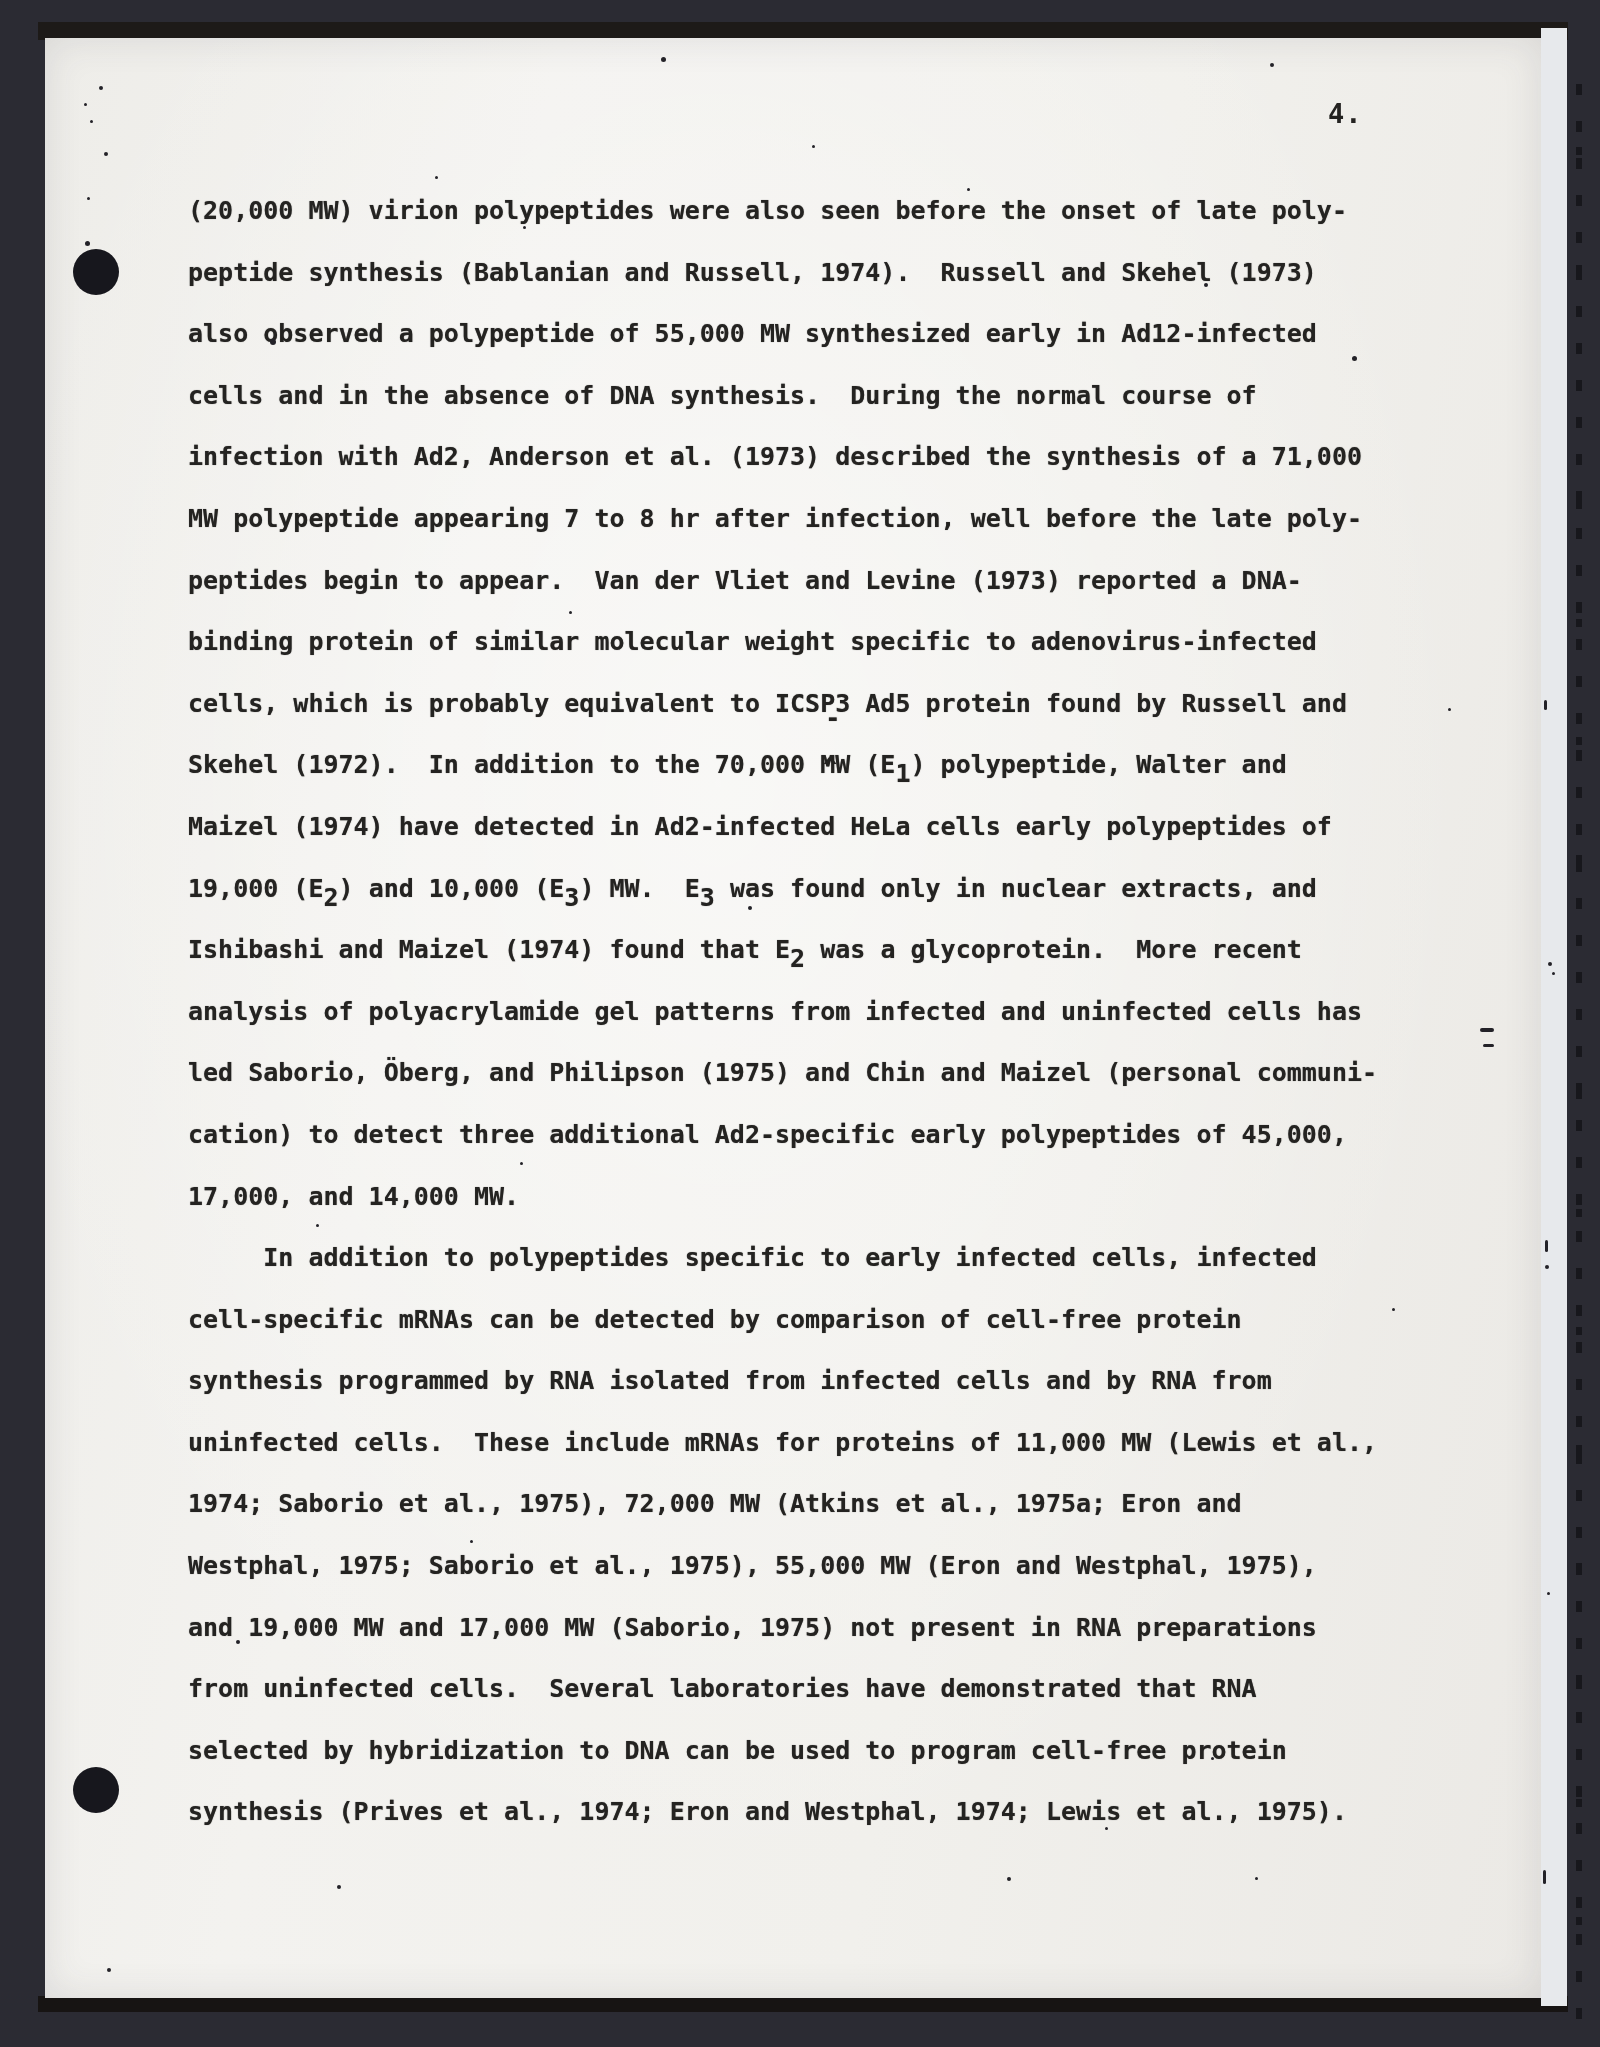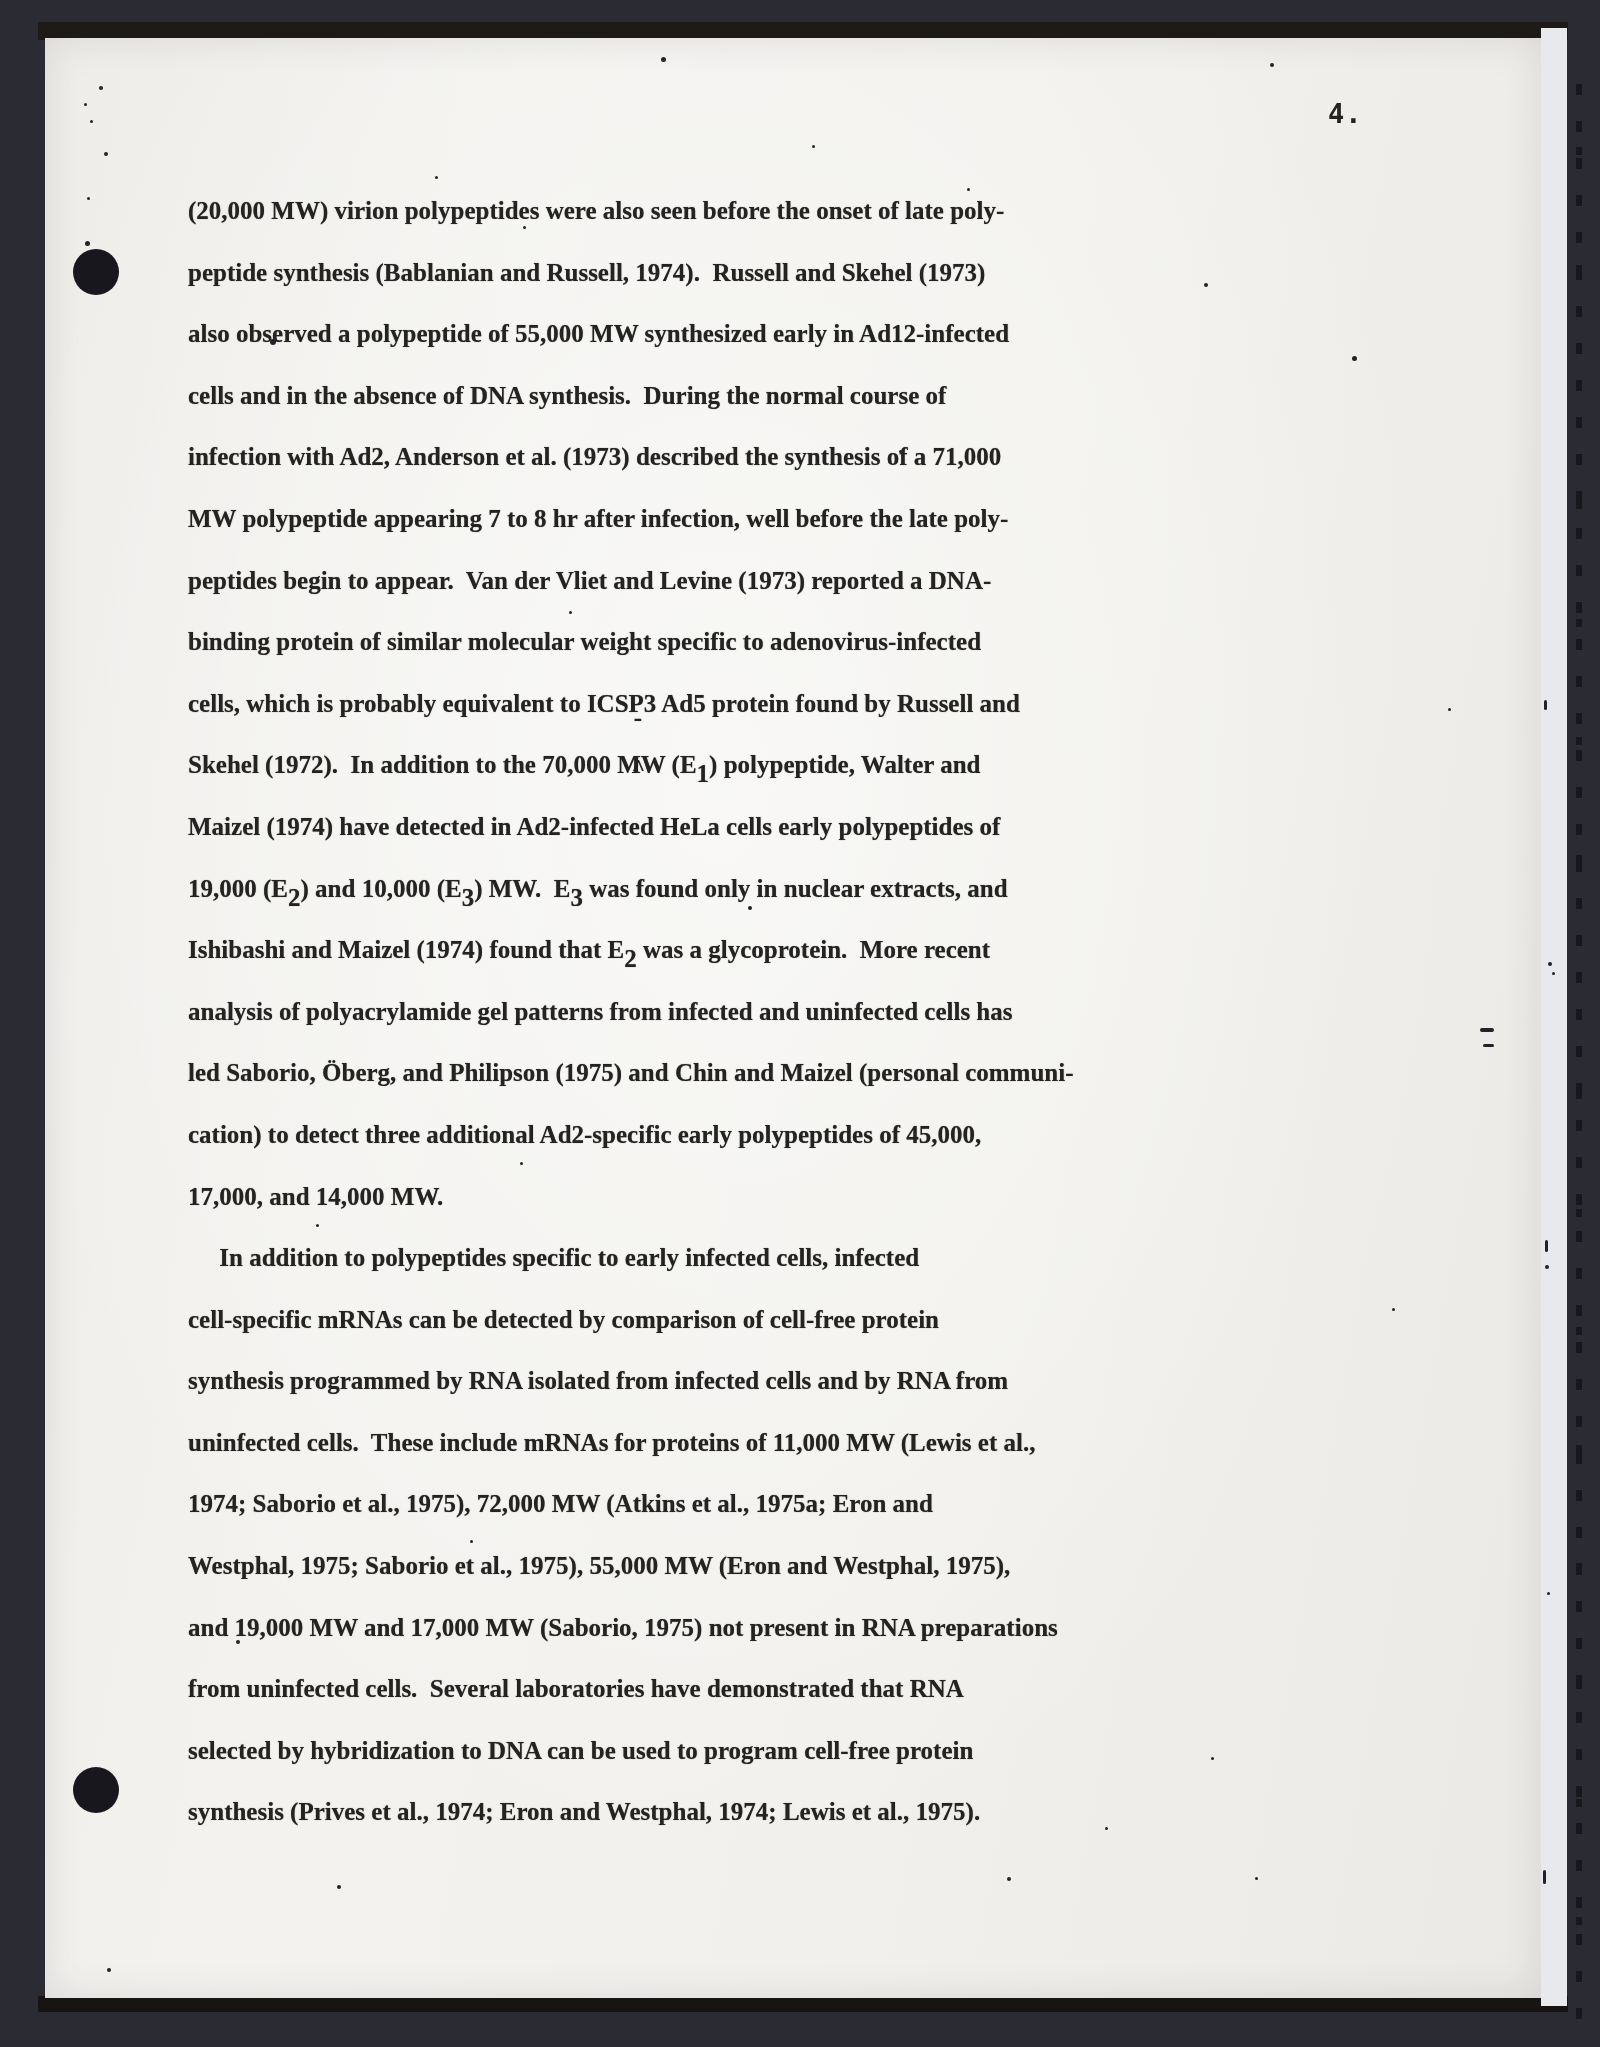--- a/index.html
+++ b/index.html
@@ -33,21 +33,21 @@
   .page-number{
     position:absolute;left:1283px;top:60px;font-size:27px;font-weight:600;color:var(--ink);
     letter-spacing:1px;
   }
   .text-body{
     position:absolute;left:143px;top:142px;width:1250px;
     font-size:25px;font-weight:600;color:var(--ink);
     line-height:61.6px;white-space:pre;
     text-shadow:0 0 1px rgba(30,28,26,.55);
   }
-  .tline{height:61.6px;font-family:Liberation Serif, serif;}
+  .tline{height:61.6px;}
   .tsub{position:relative;top:9px;}
   .ins{position:relative;display:inline-block;width:0;overflow:visible;}
   .ins-above{position:absolute;left:-10px;top:-25px;}
   .ins-below{position:absolute;left:-12px;top:25px;font-size:23px;}
   .speck{position:absolute;background:#232228;border-radius:50%;}
   .hdash{position:absolute;background:#232228;border-radius:2px;}
   .punch-hole{position:absolute;background:#17171d;border-radius:50%;}
 </style>
 </head>
 <body>

